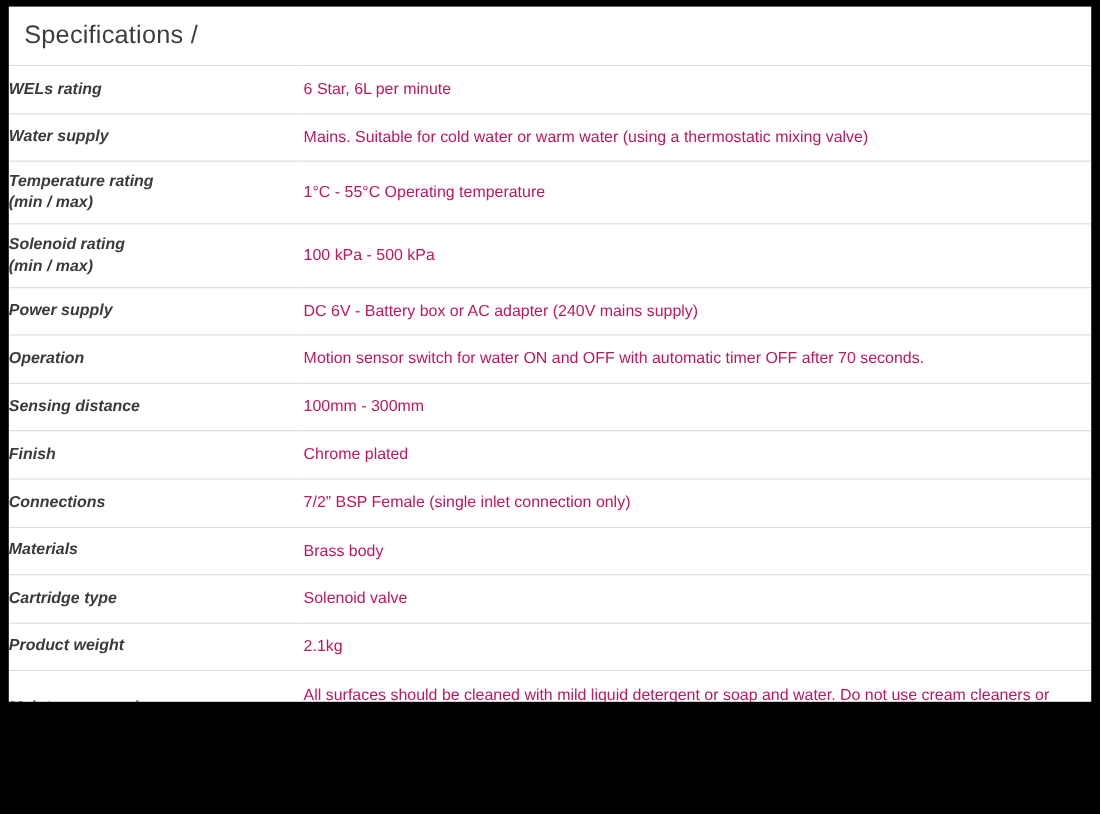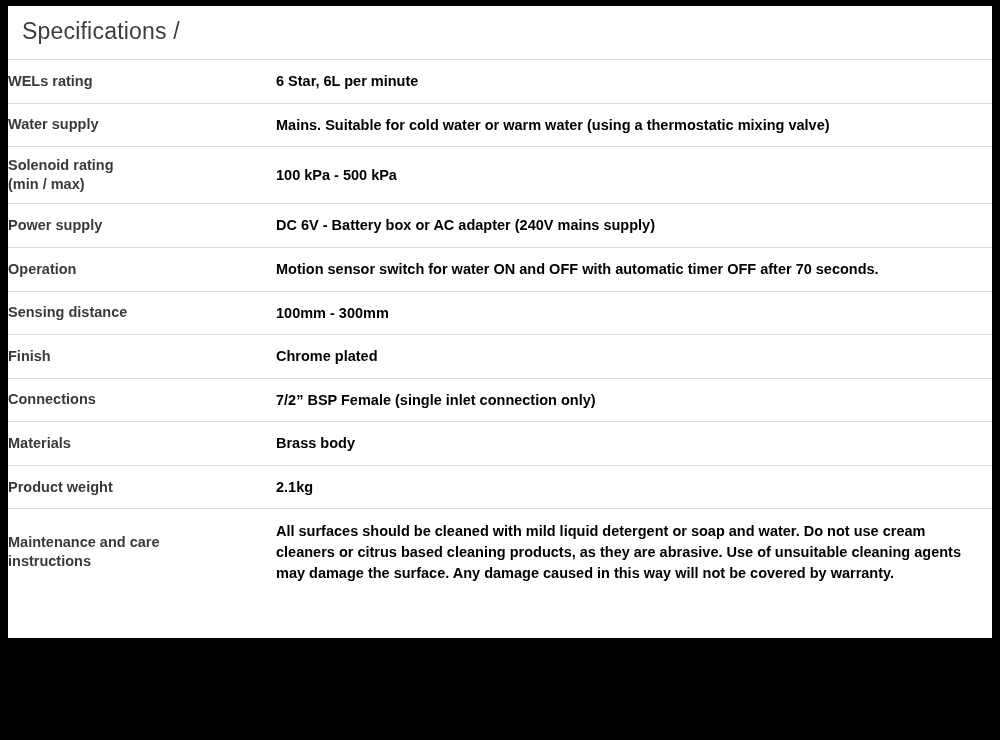--- a/index.html
+++ b/index.html
@@ -42,26 +42,27 @@
     vertical-align: middle;
     padding: 11px 6px 11px 0;
   }
   td.spec-label {
     width: 262px;
     padding-left: 16px;
     font-size: 14.5px;
     font-weight: bold;
     color: #3a3a3a;
     line-height: 1.32;
+    font-style: italic;
   }
   td.spec-value {
     padding-left: 20px;
     font-size: 14.5px;
-    font-weight: 700;
-    color: #000000;
+    font-weight: 400;
+    color: #be185d;
     line-height: 1.42;
   }
   tr.tall td { padding-top: 9px; padding-bottom: 9px; }
   tr.last-row td { padding-top: 12px; padding-bottom: 14px; }
   .nowrap-pre { white-space: pre-line; }
 </style>
 </head>
 <body>
 
 <div id="page">
@@ -74,20 +75,25 @@
       <tr>
         <td class="spec-label nowrap-pre">WELs rating</td>
         <td class="spec-value">6 Star, 6L per minute</td>
       </tr>
 
       <tr>
         <td class="spec-label nowrap-pre">Water supply</td>
         <td class="spec-value">Mains. Suitable for cold water or warm water (using a thermostatic mixing valve)</td>
       </tr>
 
+      <tr class="tall">
+        <td class="spec-label nowrap-pre">Temperature rating
+(min / max)</td>
+        <td class="spec-value">1°C - 55°C  Operating temperature</td>
+      </tr>
 
       <tr class="tall">
         <td class="spec-label nowrap-pre">Solenoid rating
 (min / max)</td>
         <td class="spec-value">100 kPa - 500 kPa</td>
       </tr>
 
       <tr>
         <td class="spec-label nowrap-pre">Power supply</td>
         <td class="spec-value">DC 6V - Battery box or AC adapter (240V mains supply)</td>
@@ -111,20 +117,24 @@
       <tr>
         <td class="spec-label nowrap-pre">Connections</td>
         <td class="spec-value">7/2” BSP Female (single inlet connection only)</td>
       </tr>
 
       <tr>
         <td class="spec-label nowrap-pre">Materials</td>
         <td class="spec-value">Brass body</td>
       </tr>
 
+      <tr>
+        <td class="spec-label nowrap-pre">Cartridge type</td>
+        <td class="spec-value">Solenoid valve</td>
+      </tr>
 
       <tr>
         <td class="spec-label nowrap-pre">Product weight</td>
         <td class="spec-value">2.1kg</td>
       </tr>
 
 
       <tr class="last-row">
         <td class="spec-label nowrap-pre">Maintenance and care
 instructions</td>

